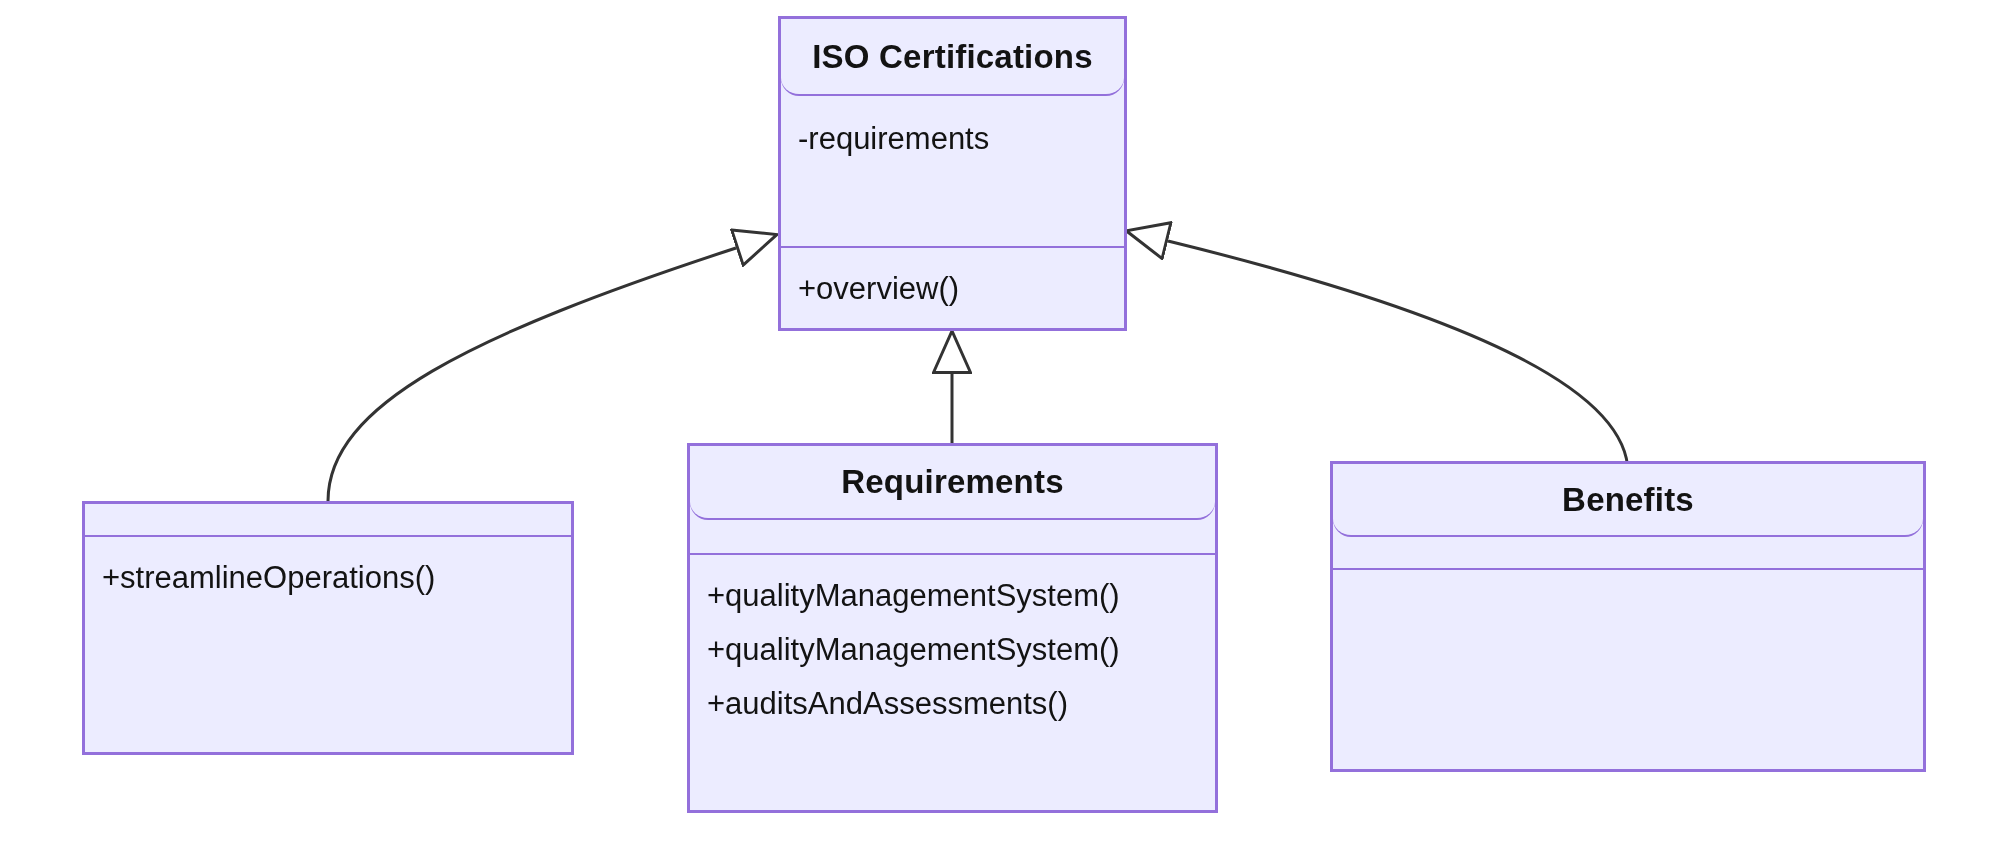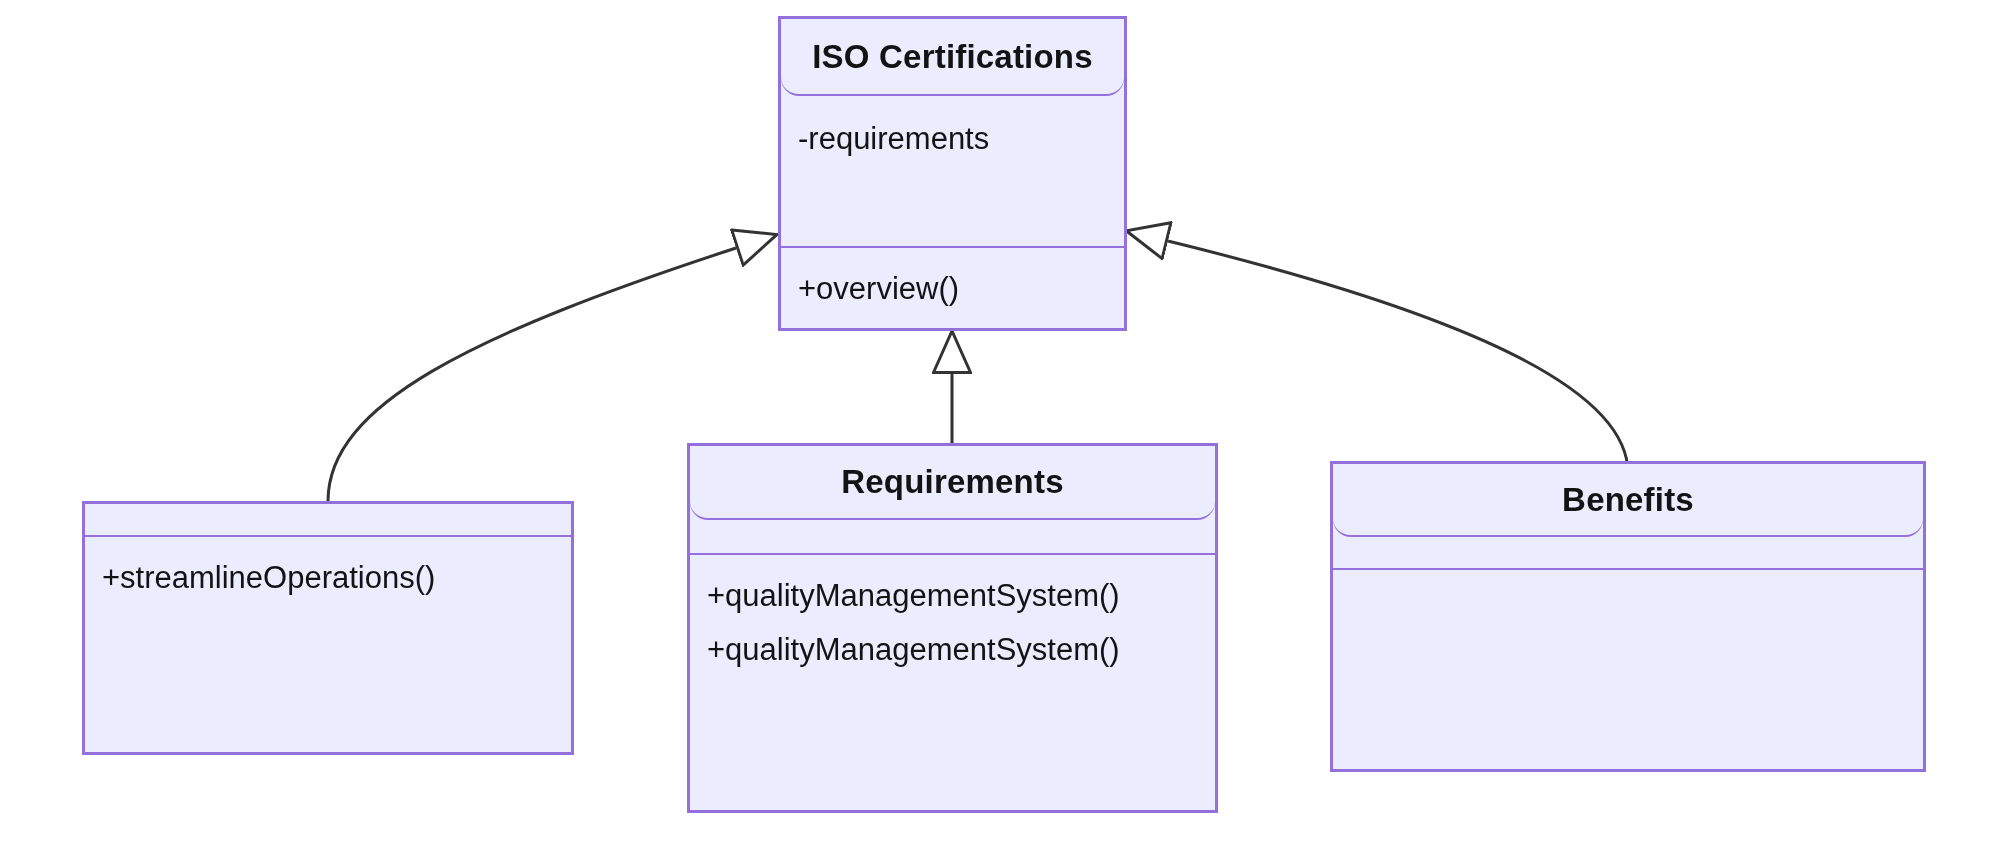--- a/index.html
+++ b/index.html
@@ -110,20 +110,21 @@
       <div class="uml-line">+streamlineOperations()</div>
     </div>
   </div>
 
   <div class="uml-class" id="box-req">
     <div class="uml-title">Requirements</div>
     <div class="uml-attrs"></div>
     <div class="uml-methods">
       <div class="uml-line">+qualityManagementSystem()</div>
       <div class="uml-line">+qualityManagementSystem()</div>
+      <div class="uml-line">+auditsAndAssessments()</div>
     </div>
   </div>
 
   <div class="uml-class" id="box-ben">
     <div class="uml-title">Benefits</div>
     <div class="uml-attrs"></div>
   </div>
 
 </div>
 

